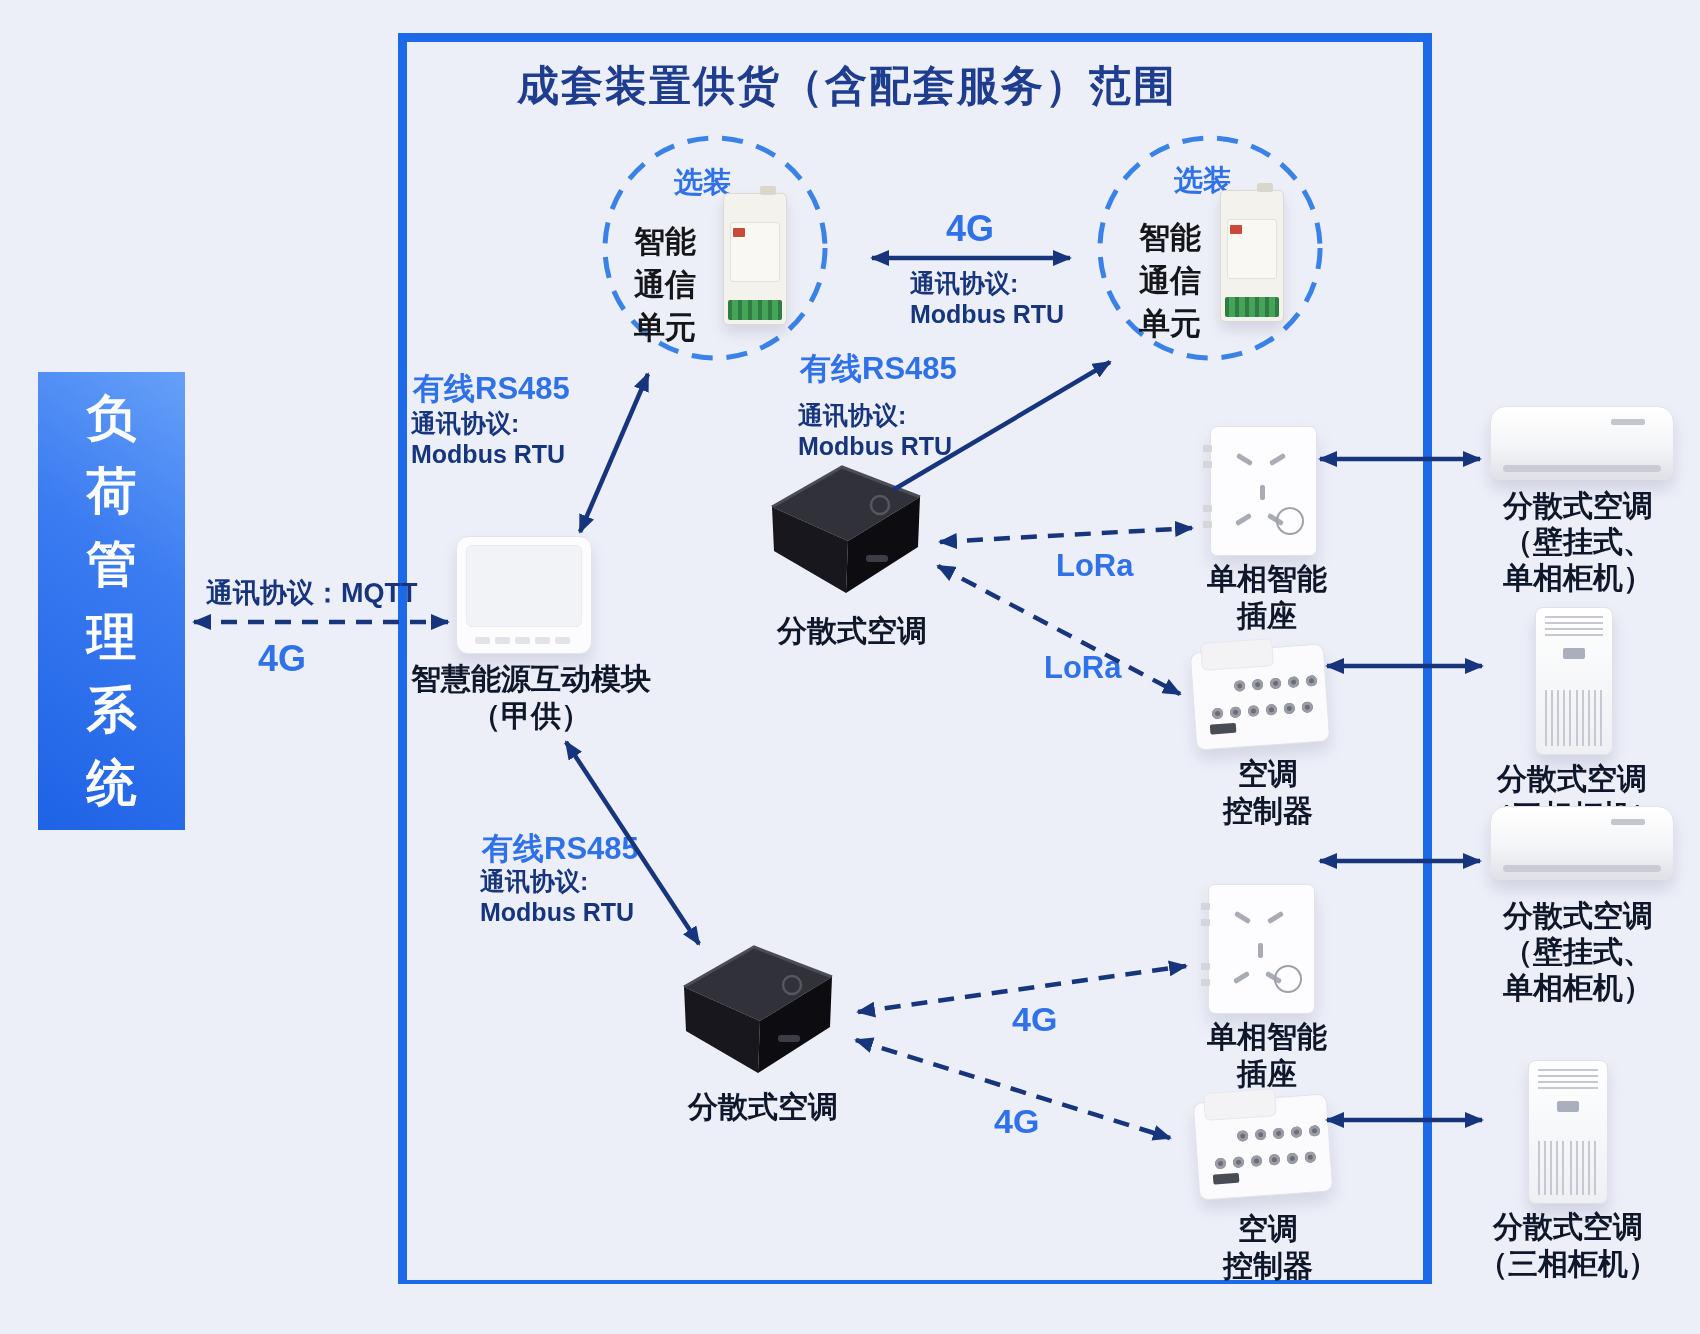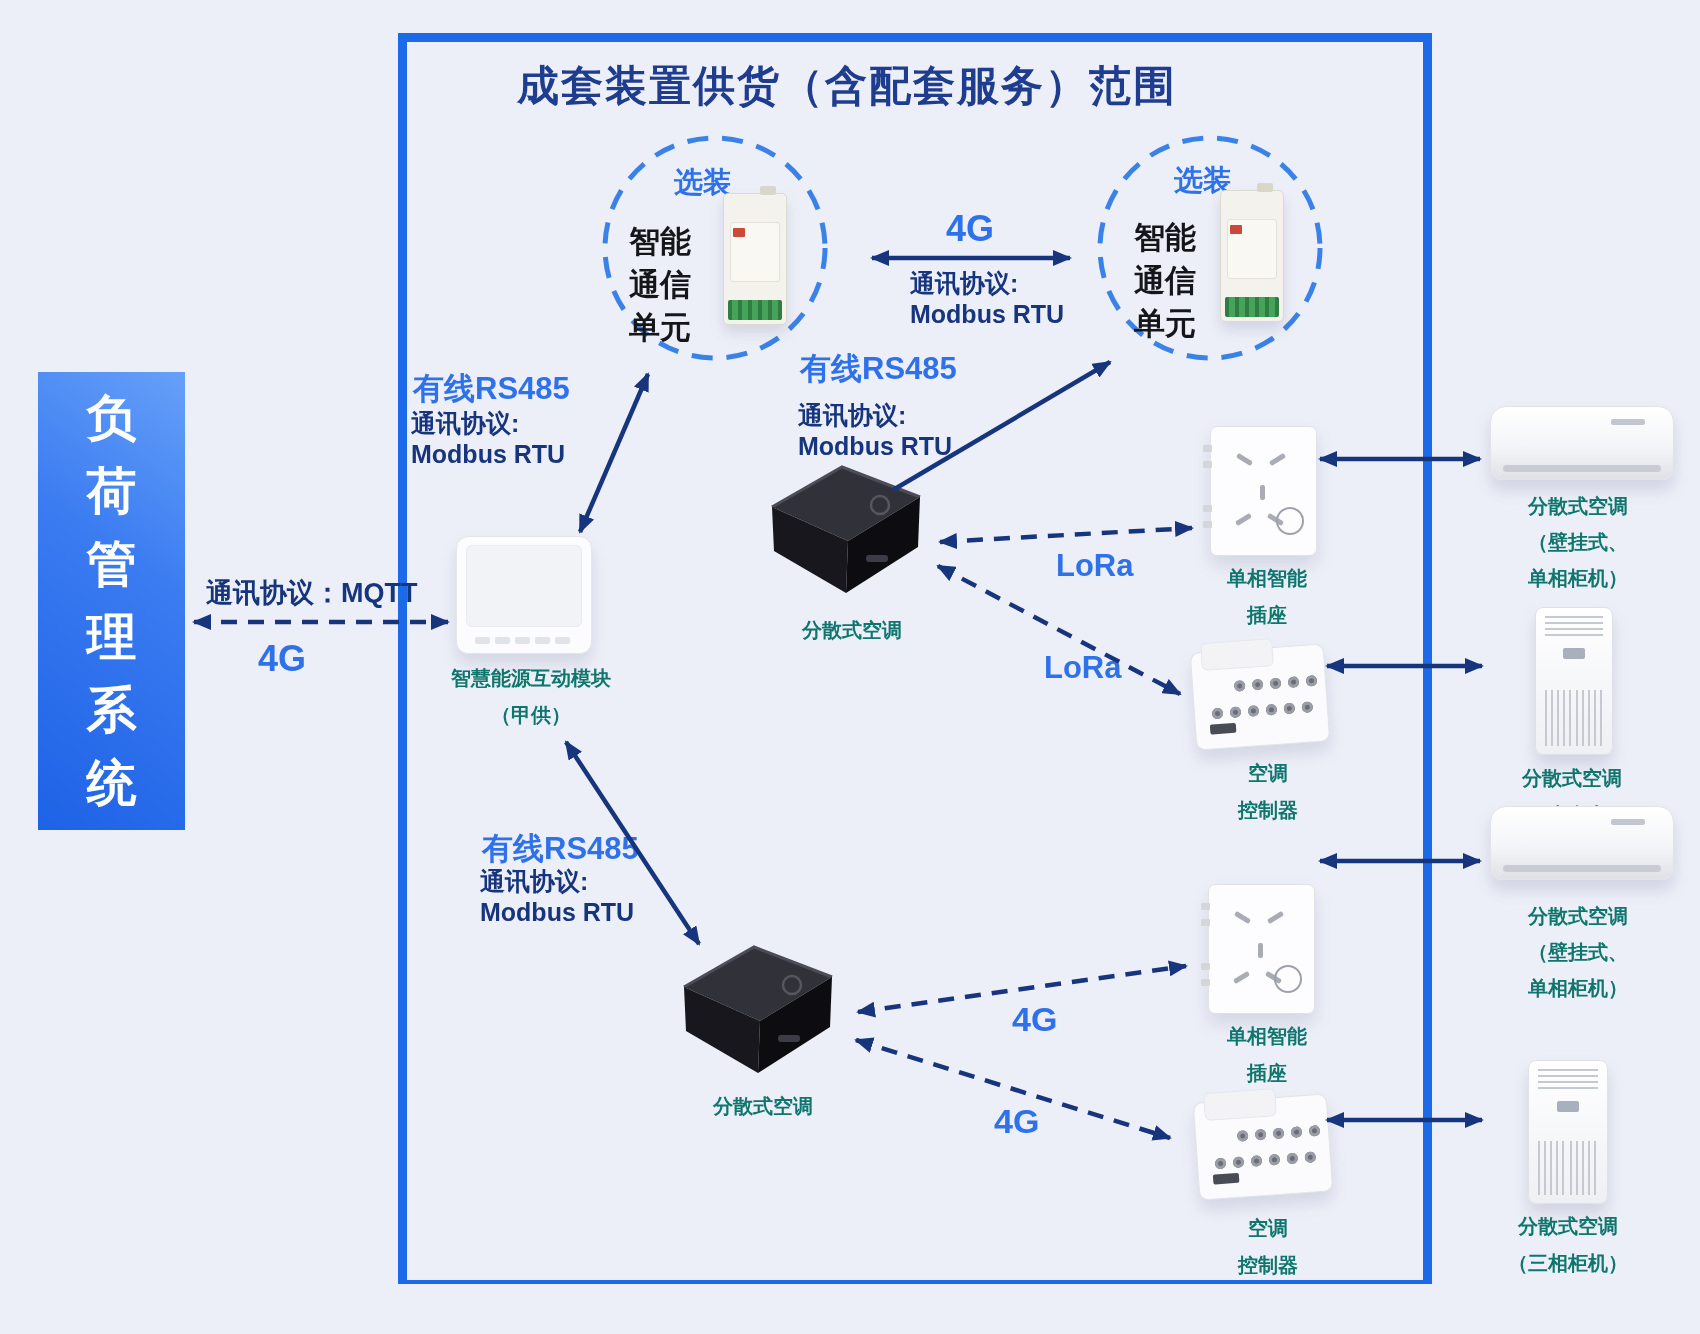--- a/index.html
+++ b/index.html
@@ -13,21 +13,21 @@
   .title{position:absolute;left:330px;top:58px;width:1034px;text-align:center;
     font-size:42px;font-weight:bold;color:#1f3d8e;letter-spacing:2px;}
   
   .lms{position:absolute;left:38px;top:372px;width:147px;height:458px;
     background:linear-gradient(215deg,#66a0f8 0%,#3b7cf1 40%,#1e62e6 100%);
     display:flex;flex-direction:column;align-items:center;justify-content:center;}
   .lms span{display:block;color:#ffffff;font-weight:bold;font-size:50px;line-height:73px;}
   
   .bg-svg,.wires{position:absolute;left:0;top:0;pointer-events:none;}
   .opt-badge{position:absolute;width:96px;text-align:center;font-size:29px;font-weight:700;color:#2f71e9;}
-  .unit-name{position:absolute;font-size:31px;line-height:43px;font-weight:700;color:#15161a;text-align:center;}
+  .unit-name{position:absolute;font-size:31px;line-height:43px;font-weight:700;color:#15161a;text-align:right;}
   
   .din{position:absolute;width:62px;height:130px;background:#f4f2ec;border:1px solid #dcd9d0;
     border-radius:5px;box-shadow:0 8px 14px rgba(60,70,110,.15);}
   .din:before{content:"";position:absolute;top:-8px;right:10px;width:16px;height:9px;background:#d9d6ca;border-radius:2px;}
   .din .sticker{position:absolute;left:6px;right:6px;top:28px;height:58px;background:#faf8f2;border:1px solid #e4e1d7;border-radius:3px;}
   .din .chip{position:absolute;left:9px;top:34px;width:12px;height:9px;background:#c94a3a;border-radius:1px;}
   .din .term{position:absolute;left:4px;right:4px;bottom:4px;height:20px;background:#46a45a;border-radius:2px;
     background-image:repeating-linear-gradient(90deg,#2f7d42 0 4px,transparent 4px 10px);}
   
   .tablet{position:absolute;width:134px;height:116px;background:#fcfcfe;border:1px solid #e3e4ea;
@@ -70,21 +70,21 @@
   .cab .disp{position:absolute;top:40px;left:50%;transform:translateX(-50%);width:22px;height:11px;background:#a9afbc;border-radius:2px;}
   .cab .g{position:absolute;bottom:8px;top:56%;width:36%;
     background:repeating-linear-gradient(90deg,#c6c9d1 0 2px,transparent 2px 6px);}
   .cab .gl{left:9px;} .cab .gr{right:9px;}
   
   .gw{position:absolute;}
   
   .lbl-tech{position:absolute;font-size:31px;font-weight:700;color:#2f71e9;}
   .lbl-proto{position:absolute;font-size:25px;line-height:31px;font-weight:700;color:#16357d;}
   .lbl-big{position:absolute;font-size:36px;font-weight:700;color:#2f71e9;}
-  .dev-lbl{position:absolute;font-size:20px;line-height:37px;font-weight:700;color:#0f766e;text-align:center;}
+  .dev-lbl{position:absolute;font-size:30px;line-height:37px;font-weight:700;color:#0f172a;text-align:center;}
   .watermark{position:absolute;left:1390px;top:1296px;width:300px;text-align:right;
     font-size:25px;color:#a6abb6;}
 </style>
 </head>
 <body>
 
 <div class="canvas">
 
   <div class="supply-box"></div>
   <div class="title">成套装置供货（含配套服务）范围</div>

